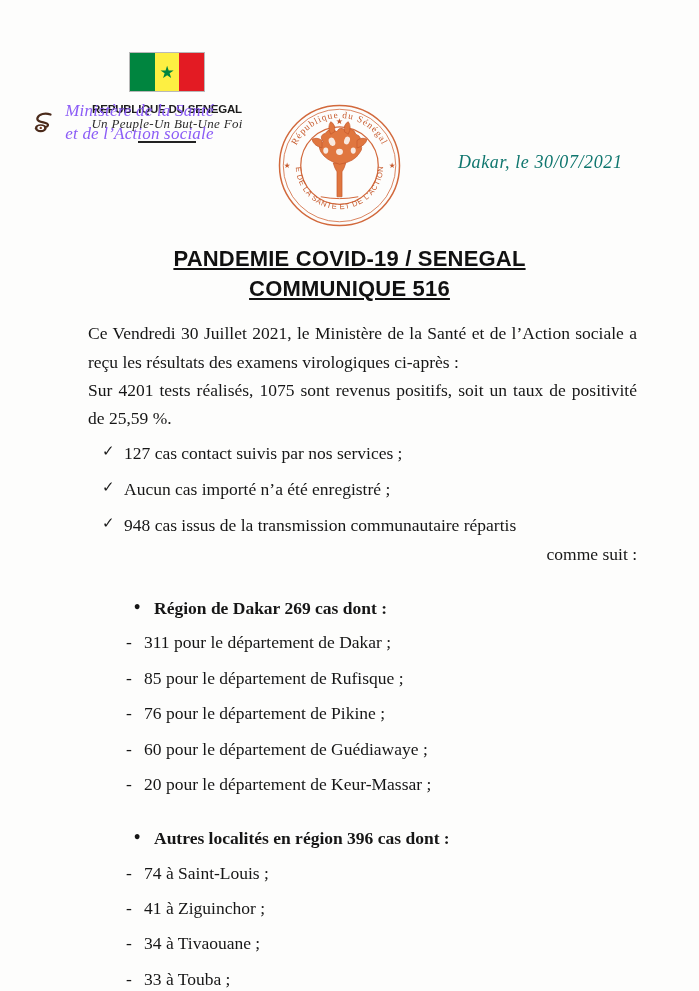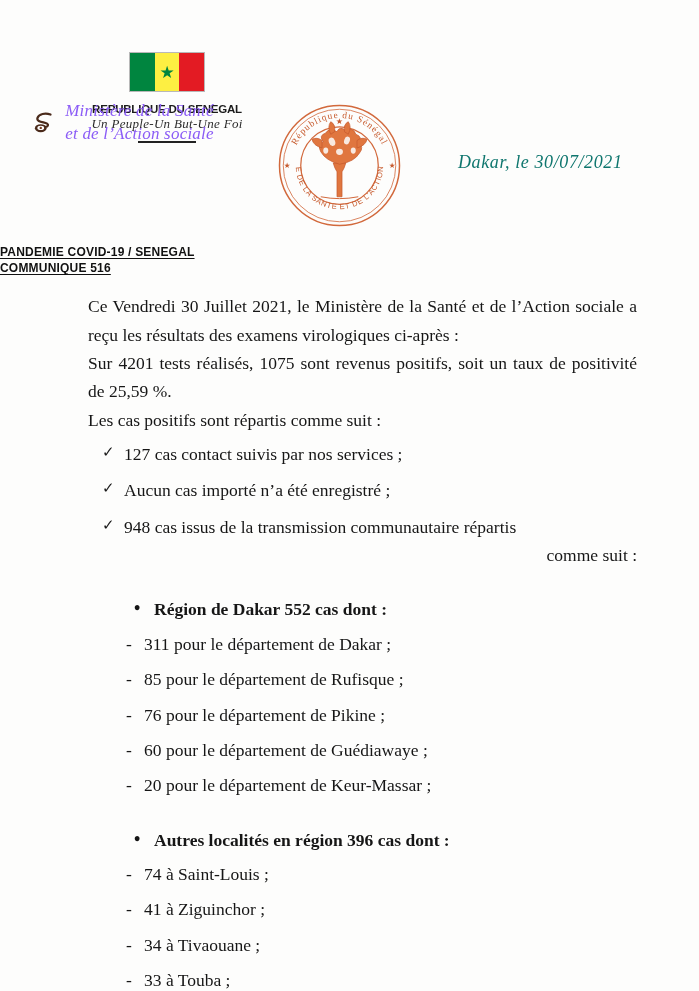--- a/index.html
+++ b/index.html
@@ -115,23 +115,24 @@
     font-family: "Liberation Serif", "DejaVu Serif", serif;
     font-style: italic;
     font-size: 18px;
     color: #0f766e;
     letter-spacing: 0.6px;
     white-space: nowrap;
   }
 
   
   .doc-title {
+    text-align: center;
     font-family: "Liberation Sans", "DejaVu Sans", sans-serif;
     font-weight: bold;
-    font-size: 12px;
+    font-size: 22px;
     line-height: 1.35;
     letter-spacing: 0.2px;
     color: #111;
     margin-top: 14px;
   }
   .doc-title .tline {
     display: inline-block;
     text-decoration: underline;
     text-underline-offset: 2px;
   }
@@ -283,38 +284,37 @@
     <span class="tline">PANDEMIE COVID-19 / SENEGAL</span><br>
     <span class="tline">COMMUNIQUE 516</span>
   </div>
 
   <div class="body">
 
     <p class="just"><span>Ce </span><b>Vendredi 30 Juillet 2021</b><span>, le Ministère de la Santé et de l’Action sociale a reçu les résultats des examens virologiques ci-après :</span></p>
 
     <p class="just"><span>Sur </span><b>4201</b><span> tests réalisés, </span><b>1075</b><span> sont revenus </span><b>positifs,</b><span> soit un taux de </span><b>positivité de 25,59 %.</b></p>
 
-    <p>Les cas positifs sont répartis comme suit :</p>
 
     <ul class="check-list">
       <li>
         <span class="tick">✓</span><b>127 cas contact</b><span> suivis par nos services ;</span>
       </li>
       <li>
         <span class="tick">✓</span><b>Aucun cas importé</b><span> n’a été enregistré ;</span>
       </li>
       <li>
         <span class="tick">✓</span><b>948 cas issus de la transmission communautaire</b><span> répartis</span>
         <span class="subline">comme suit :</span>
       </li>
     </ul>
 
     <div class="group">
       <div class="group-head">
-        <span class="dot">•</span><span>Région de Dakar 552 cas dont :</span>
+        <span class="dot">•</span><span>Région de Dakar 269 cas dont :</span>
       </div>
       <ul class="dash-list">
         <li>
           <span class="dash">-</span><b>311</b><span> pour le département de Dakar ;</span>
         </li>
         <li>
           <span class="dash">-</span><b>85</b><span> pour le département de Rufisque ;</span>
         </li>
         <li>
           <span class="dash">-</span><b>76</b><span> pour le département de Pikine ;</span>

